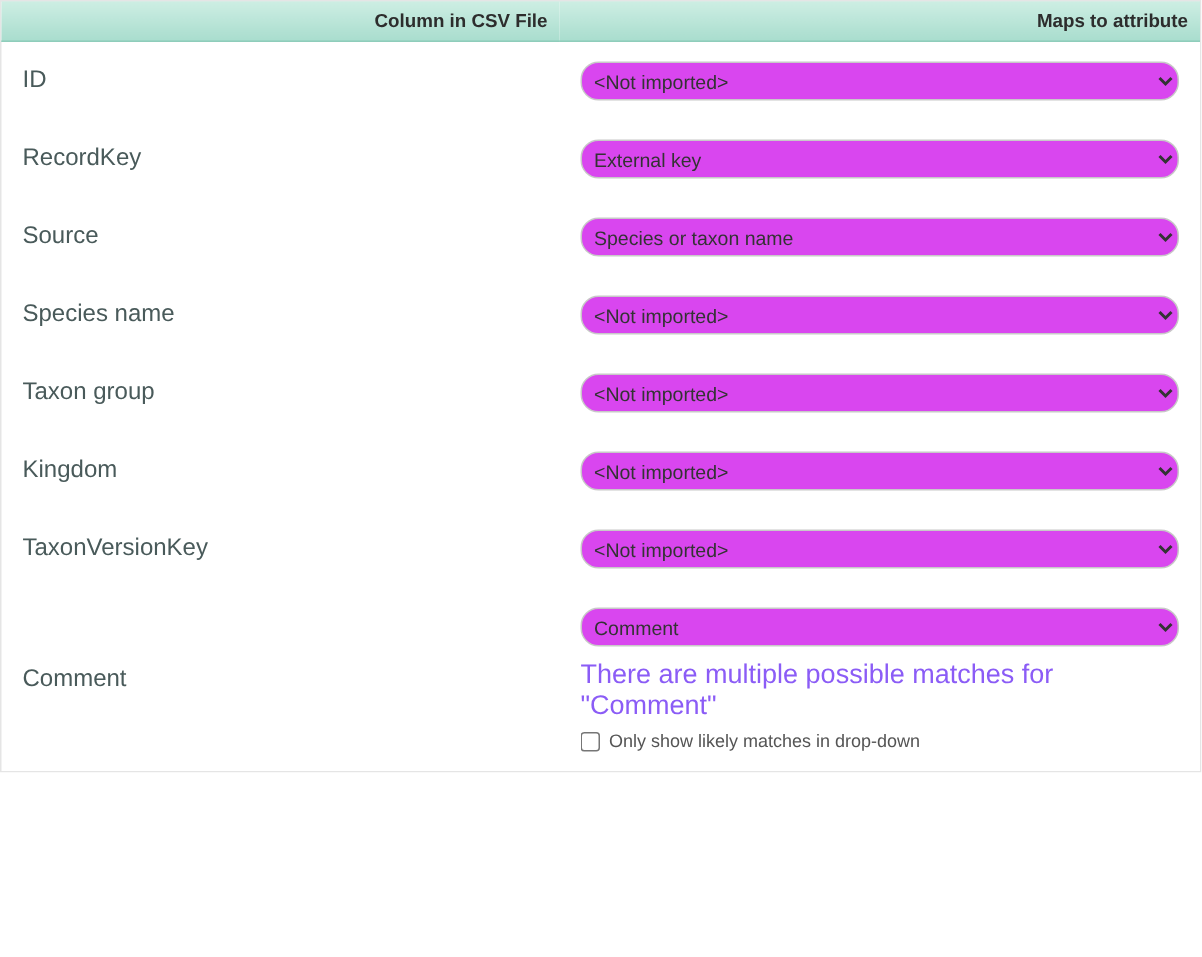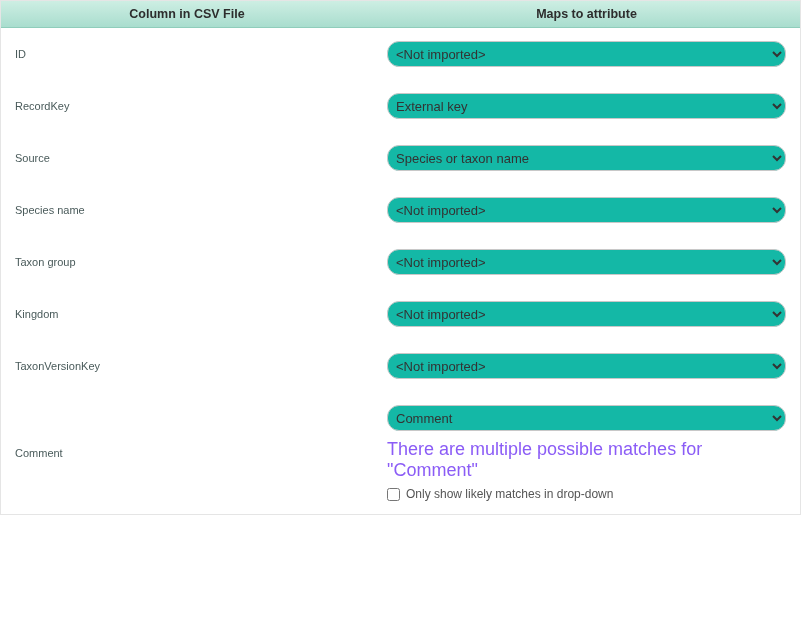--- a/index.html
+++ b/index.html
@@ -18,44 +18,44 @@
   table.mapping {
     width: 100%;
     border-collapse: collapse;
   }
   table.mapping thead th {
     background: linear-gradient(#cdeee3, #a9ddce);
     border-bottom: 1px solid #8fcdbb;
     font-weight: 600;
     color: #2d2d2d;
     padding: 6px 8px;
-    text-align: center;
+    text-align: right;
     font-size: 12.5px;
   }
   table.mapping tbody td {
     padding: 13px 14px;
     vertical-align: middle;
     color: #495a5a;
   }
   table.mapping tbody td.col-label {
     width: 372px;
-    font-size: 11px;
+    font-size: 16px;
   }
   .select-wrap {
     display: flex;
     flex-direction: column;
   }
   select.attr-select {
     width: 100%;
     height: 26px;
     font-size: 13px;
     padding: 2px 4px;
     border: 1px solid #c8c8c8;
     border-radius: 12px;
-    background: #14b8a6;
+    background: #d946ef;
     color: #333;
   }
   .note {
     margin-top: 8px;
     font-size: 18px;
     color: #8b5cf6;
   }
   .checkline {
     margin-top: 6px;
     display: flex;

